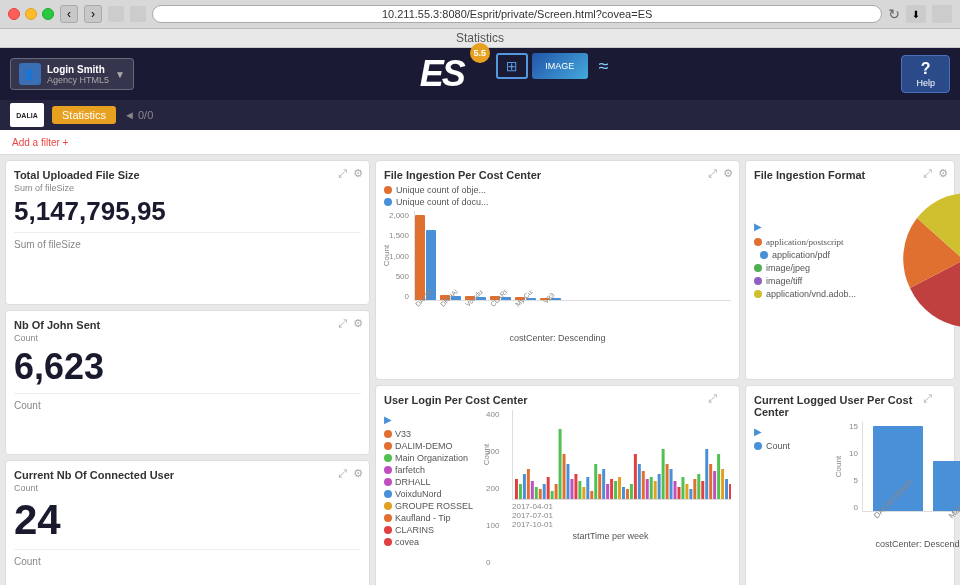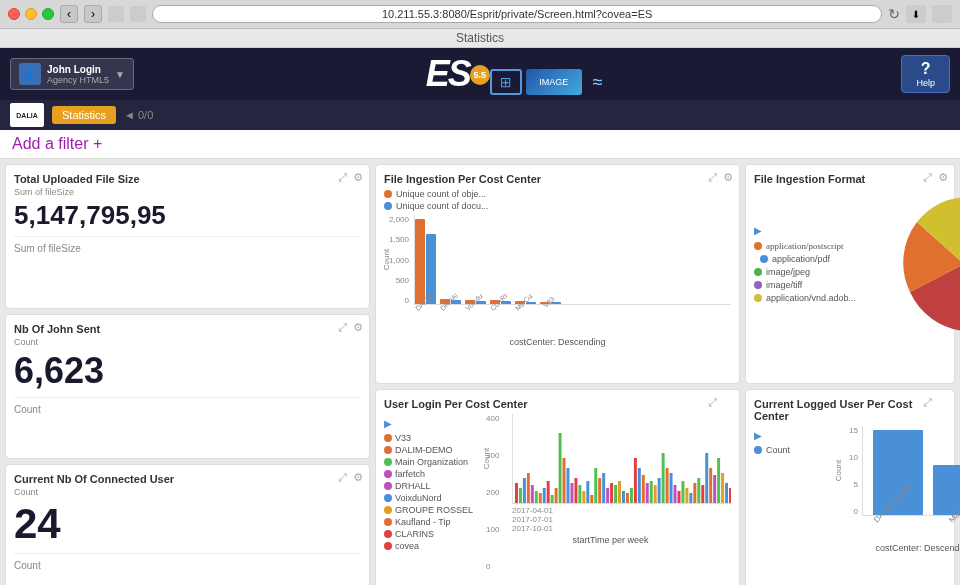--- a/index.html
+++ b/index.html
@@ -27,27 +27,27 @@
 </div>
 
 <div style="background:#e8e8e8;text-align:center;font-size:12px;color:#555;padding:2px;border-bottom:1px solid #ccc;">
   <span>Statistics</span>
 </div>
 
 <div style="background:#1a1a35;display:flex;align-items:center;padding:5px 10px;gap:8px;">
   <div style="background:rgba(255,255,255,0.12);border:1px solid rgba(255,255,255,0.25);border-radius:4px;padding:4px 8px;display:flex;align-items:center;gap:6px;color:white;font-size:10px;min-width:100px;">
     <div style="width:22px;height:22px;background:#3a6eb5;border-radius:3px;display:flex;align-items:center;justify-content:center;font-size:10px;color:white;">👤</div>
     <div>
-      <div style="font-weight:bold;font-size:10px;">John Login</div>
+      <div style="font-weight:bold;font-size:10px;">Login Smith</div>
       <div style="font-size:9px;color:#aaa;">Agency HTML5</div>
     </div>
     <div style="color:#aaa;font-size:10px;">▼</div>
   </div>
 
-  <div style="flex:1;display:flex;justify-content:center;align-items:flex-end;">
+  <div style="flex:1;display:flex;justify-content:center;align-items:flex-start;gap:6px;">
     <span style="font-size:36px;font-weight:900;color:white;font-style:italic;letter-spacing:-2px;">ES</span>
     <span style="background:#e8a020;border-radius:50%;width:20px;height:20px;display:inline-flex;align-items:center;justify-content:center;font-size:9px;color:white;font-weight:bold;position:relative;top:-10px;">5.5</span>
     <div style="display:flex;gap:4px;align-items:center;">
       <div style="width:32px;height:26px;border:2px solid #5599dd;border-radius:3px;display:flex;align-items:center;justify-content:center;color:#5599dd;font-size:14px;">⊞</div>
       <div style="width:56px;height:26px;background:linear-gradient(135deg,#2255aa,#44aadd);border-radius:3px;display:flex;align-items:center;justify-content:center;color:white;font-size:9px;">IMAGE</div>
       <div style="width:24px;height:26px;display:flex;align-items:center;justify-content:center;color:#88ccff;font-size:18px;">≈</div>
     </div>
   </div>
 
   <div style="background:#2a4a8a;border:1px solid #4a70bb;border-radius:4px;padding:4px 14px;color:white;text-align:center;cursor:pointer;">
@@ -60,21 +60,21 @@
   <div style="width:34px;height:24px;background:white;border-radius:2px;display:flex;align-items:center;justify-content:center;font-size:7px;font-weight:bold;color:#222;overflow:hidden;">DALIA</div>
   <div style="background:#e8a020;color:white;padding:3px 10px;border-radius:3px;font-size:11px;cursor:pointer;">
     <span>Statistics</span>
   </div>
   <div style="color:#888;font-size:11px;cursor:pointer;">
     <span>◄ 0/0</span>
   </div>
 </div>
 
 <div style="background:white;padding:5px 12px;border-bottom:1px solid #ddd;">
-  <span style="color:#a21caf;font-size:16px;cursor:pointer;margin-top:32px;">
+  <span style="color:#ef4444;font-size:10px;cursor:pointer;margin-top:32px;">
     <span>Add a filter +</span>
   </span>
 </div>
 
 <div style="background:#e8e8e8;padding:5px;display:grid;grid-template-columns:1fr 1fr 210px;grid-template-rows:1fr 1fr;gap:5px;height:calc(585px - 30px - 44px - 28px - 28px);">
 
   <div style="background:white;border-radius:4px;border:1px solid #ddd;padding:8px;position:relative;">
     <div style="font-size:11px;font-weight:bold;color:#333;margin-bottom:4px;">File Ingestion Per Cost Center</div>
     <div style="position:absolute;top:6px;right:22px;color:#aaa;font-size:11px;cursor:pointer;">⤢</div>
     <div style="position:absolute;top:6px;right:6px;color:#aaa;font-size:11px;cursor:pointer;">⚙</div>

